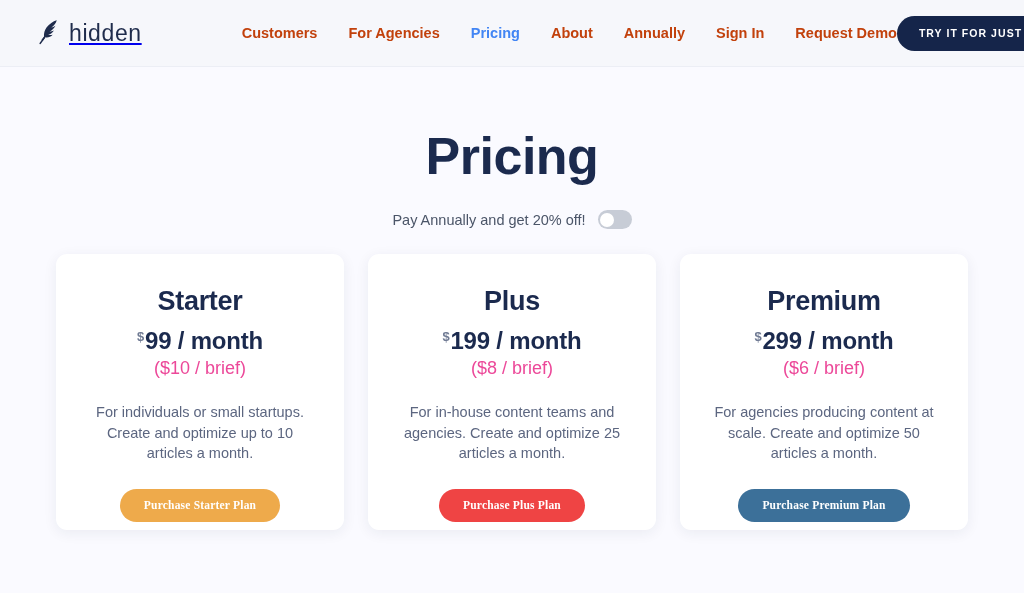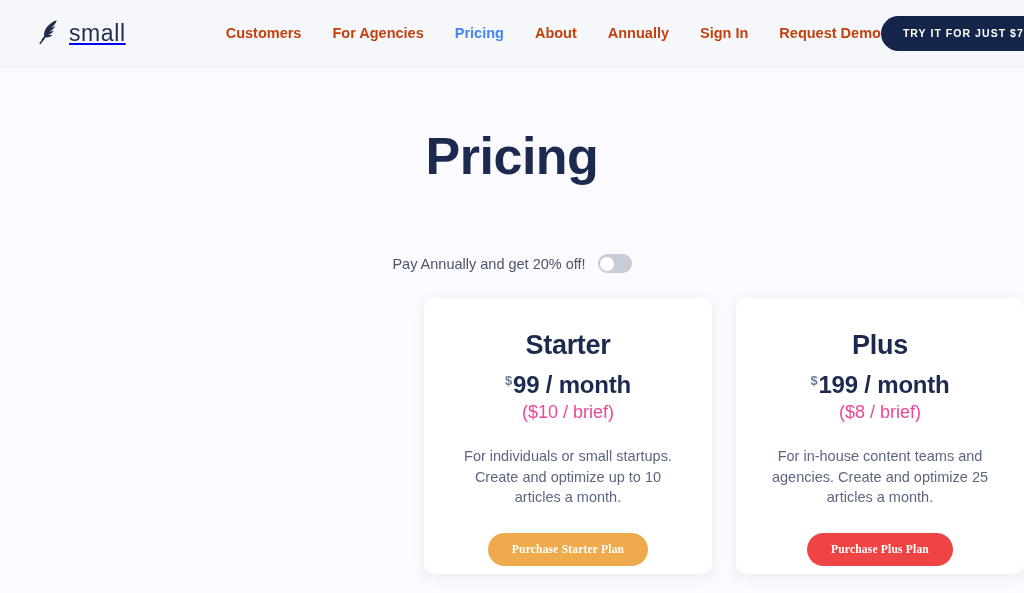--- a/index.html
+++ b/index.html
@@ -72,21 +72,21 @@
   }
   .page-subtitle {
     margin-top:29px;
     font-size:13.5px;
     font-weight:bold;
     color:#14161c;
   }
 
   
   .toggle-row {
-    margin-top:72px;
+    margin-top:28px;
     display:flex;
     align-items:center;
     justify-content:center;
     gap:12px;
   }
   .toggle-label {
     font-size:14.5px;
     color:#4b5568;
   }
   .toggle-switch {
@@ -102,21 +102,21 @@
     top:2.5px; left:2.5px;
     width:14px; height:14px;
     border-radius:50%;
     background:#ffffff;
   }
 
   
   .cards {
     margin-top:25px;
     display:flex;
-    justify-content:flex-end;
+    justify-content:center;
     gap:24px;
   }
   .card {
     width:288px;
     background:#ffffff;
     border-radius:11px;
     box-shadow:0 3px 14px rgba(31,44,76,.07);
     padding:32px 20px 0;
     text-align:center;
     height:276px;
@@ -173,21 +173,21 @@
 
 <div class="header" style="background: rgb(246, 247, 251);">
 
   <a class="brand" href="#">
     <span>
       <svg class="brand-icon" viewBox="0 0 22 30" xmlns="http://www.w3.org/2000/svg">
         <path d="M18.6 2.2c-3.4 1.1-7.4 3.6-9.9 7.1-2.1 3-3 6.2-2.7 9.1L3.4 22l1.3.9 2.6-3.6c2.6.6 5.3-.4 7.4-2.6-1.6.5-3.2.5-4.5.1 2.4-.6 4.4-2.1 5.7-4.3-1.5.7-3 1-4.3.9 2.6-1.1 4.6-3 5.8-5.6-1.4 1-2.8 1.6-4.1 1.8 2.5-1.6 4.4-4 5.4-7.1z" fill="#1f2c4c"></path>
         <path d="M6.4 19.6 2.2 25.4" stroke="#1f2c4c" stroke-width="1.6" stroke-linecap="round" fill="none"></path>
       </svg>
     </span>
-    <span class="brand-name">small</span>
+    <span class="brand-name">hidden</span>
   </a>
 
   <nav class="nav">
     <a class="nav-link" href="#">Customers</a>
     <a class="nav-link" href="#">For Agencies</a>
     <a class="nav-link active" href="#" style="color: rgb(66, 133, 244);">Pricing</a>
     <a class="nav-link" href="#">About</a>
     <a class="nav-link" href="#">Annually</a>
     <a class="nav-link" href="#">Sign In</a>
     <a class="nav-link" href="#">Request Demo</a>
@@ -222,14 +222,23 @@
   <div class="card">
     <div class="plan-name">Plus</div>
     <div class="plan-price">
       <span class="currency">$</span><span>199 / month</span>
     </div>
     <div class="plan-brief">($8 / brief)</div>
     <div class="plan-desc">For in-house content teams and agencies. Create and optimize 25 articles a month.</div>
     <button class="plan-btn" style="background: #ef4444;">Purchase Plus Plan</button>
   </div>
 
+  <div class="card">
+    <div class="plan-name">Premium</div>
+    <div class="plan-price">
+      <span class="currency">$</span><span>299 / month</span>
+    </div>
+    <div class="plan-brief">($6 / brief)</div>
+    <div class="plan-desc">For agencies producing content at scale. Create and optimize 50 articles a month.</div>
+    <button class="plan-btn" style="background: rgb(60, 112, 153);">Purchase Premium Plan</button>
+  </div>
 
 </div>
 
 </body></html>

